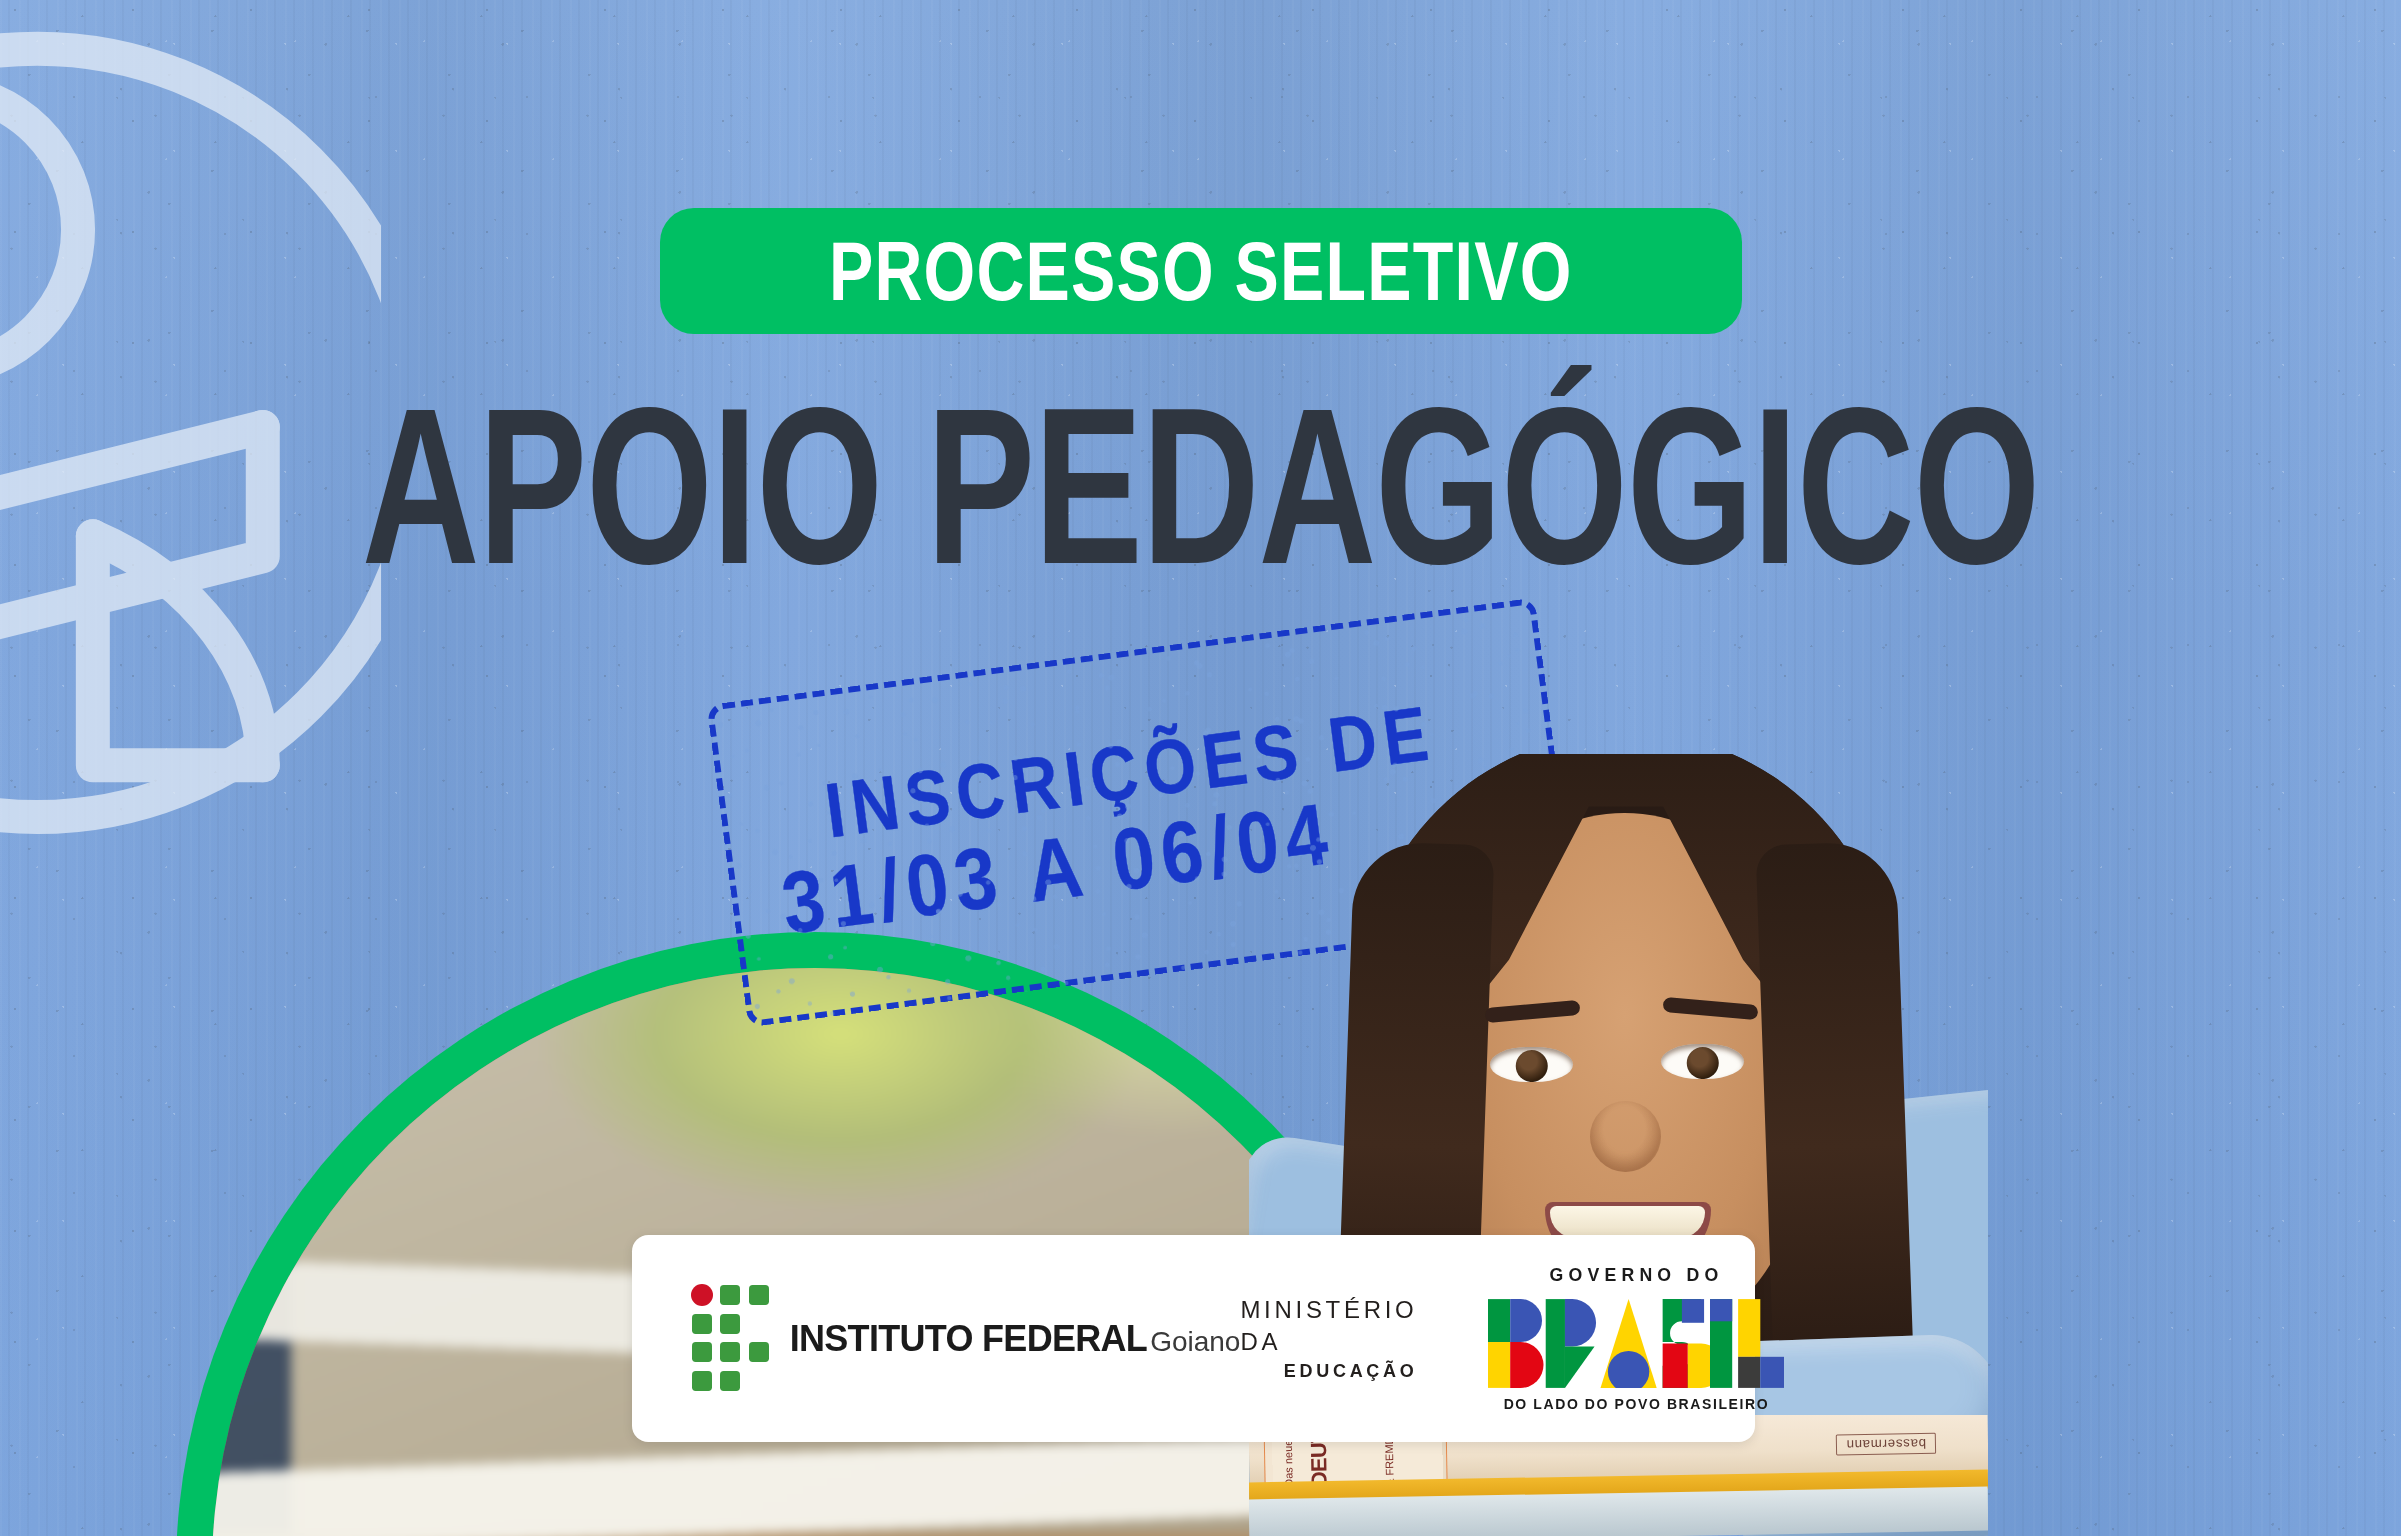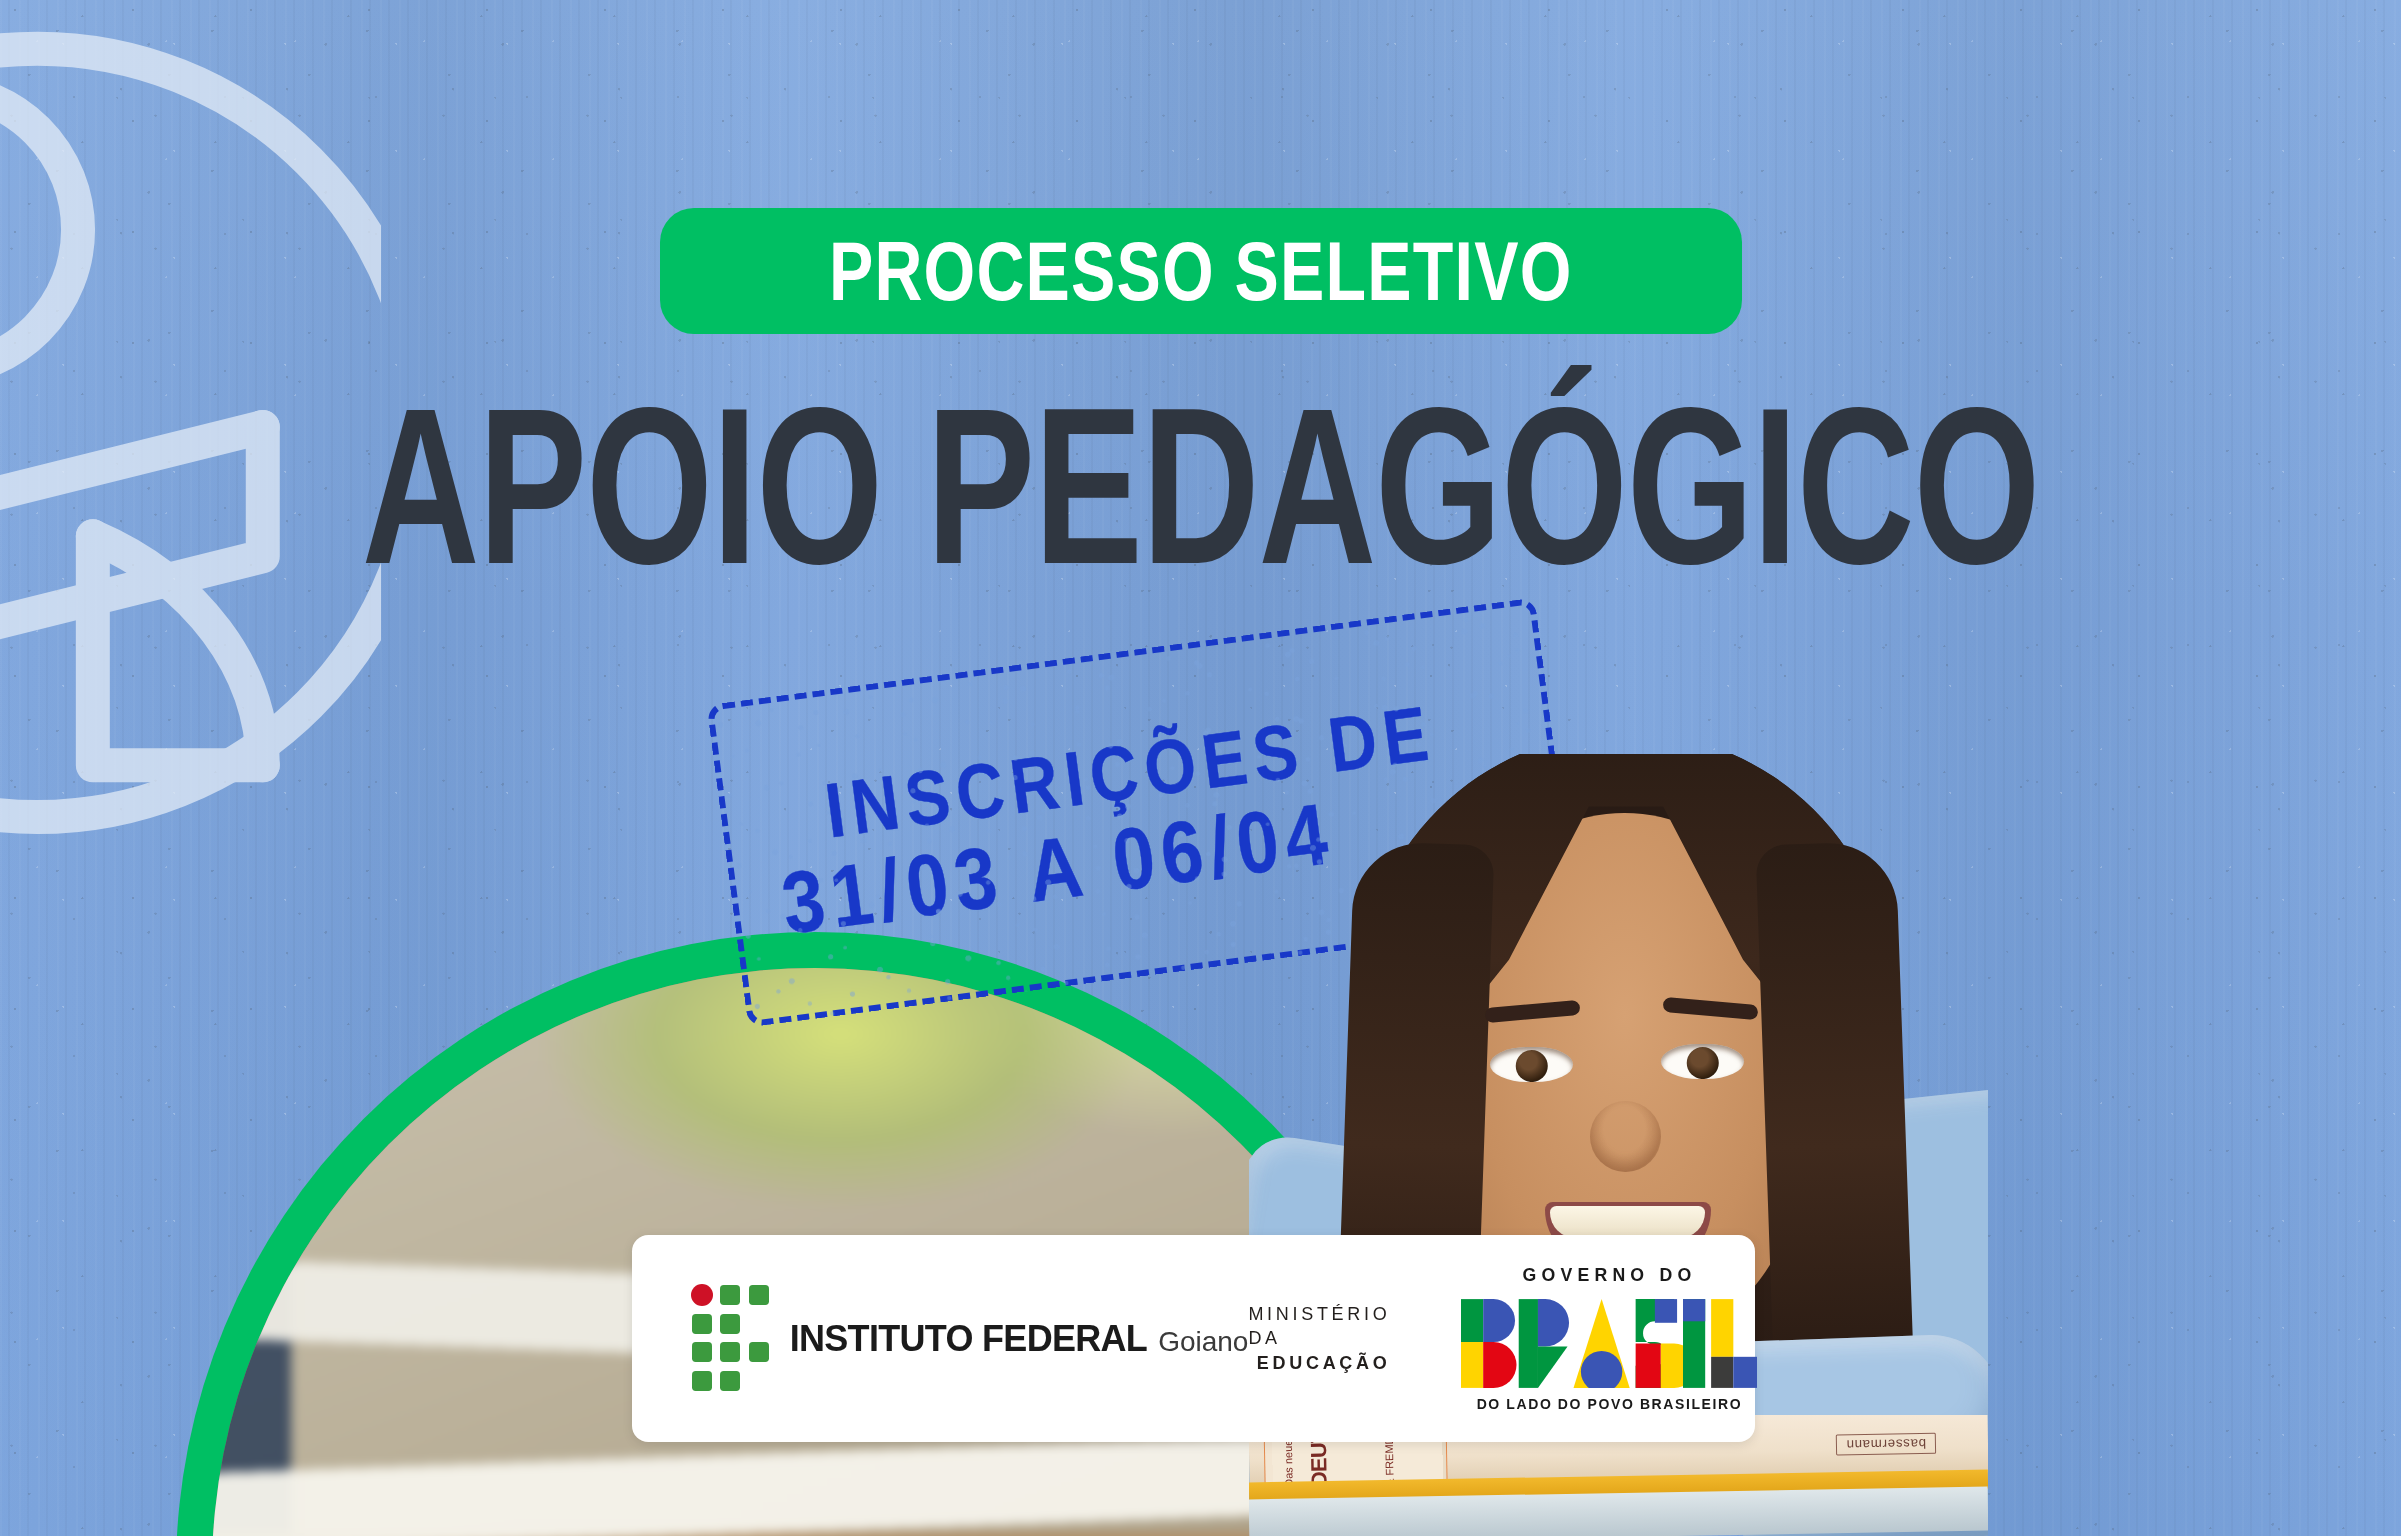--- a/index.html
+++ b/index.html
@@ -323,31 +323,31 @@
     position:relative; width:78px; height:109px; margin-right:20.7px;
   }
   .if-cell{ position:absolute; width:20px;height:20px;background:#3C9A3E;border-radius:3.7px; }
   .if-circle{ position:absolute; width:22px;height:22px;background:#CE1126;border-radius:50%; }
   .if-text{ display:flex; flex-direction:row; line-height:1;align-items:center; }
   .if-title{
     font-size:36px; font-weight:bold; color:#1b1b1b; letter-spacing:-0.7px;
     font-family:"Liberation Sans", sans-serif; white-space:nowrap;
   }
   .if-sub{
-    font-size:28px; color:#3a3a3a; margin-top:7.4px; margin-left:11px;
+    font-size:28px; color:#3a3a3a; margin-top:7.4px; margin-left:3px;
     font-family:"Liberation Sans", sans-serif;
   }
   
   .mec{
     margin-left:auto; margin-right:0;
     display:flex; flex-direction:column; align-items:flex-end;
     color:#231f1d; line-height:1.35;
     font-family:"Liberation Sans", sans-serif;
   }
-  .mec-1{ font-size:18px; letter-spacing:3.7px; font-weight:normal; }
+  .mec-1{ font-size:24px; letter-spacing:3.7px; font-weight:normal; }
   .mec-2{ font-size:18px; letter-spacing:3.7px; font-weight:bold; }
   
   .gov{
     display:flex; flex-direction:column; align-items:center;
     margin-left:71px; margin-right:67px;
   }
   .gov-top{
     font-size:17.7px; font-weight:bold; letter-spacing:5.2px; color:#1a1a1a;
     font-family:"Liberation Sans", sans-serif; margin-bottom:13px;
   }

